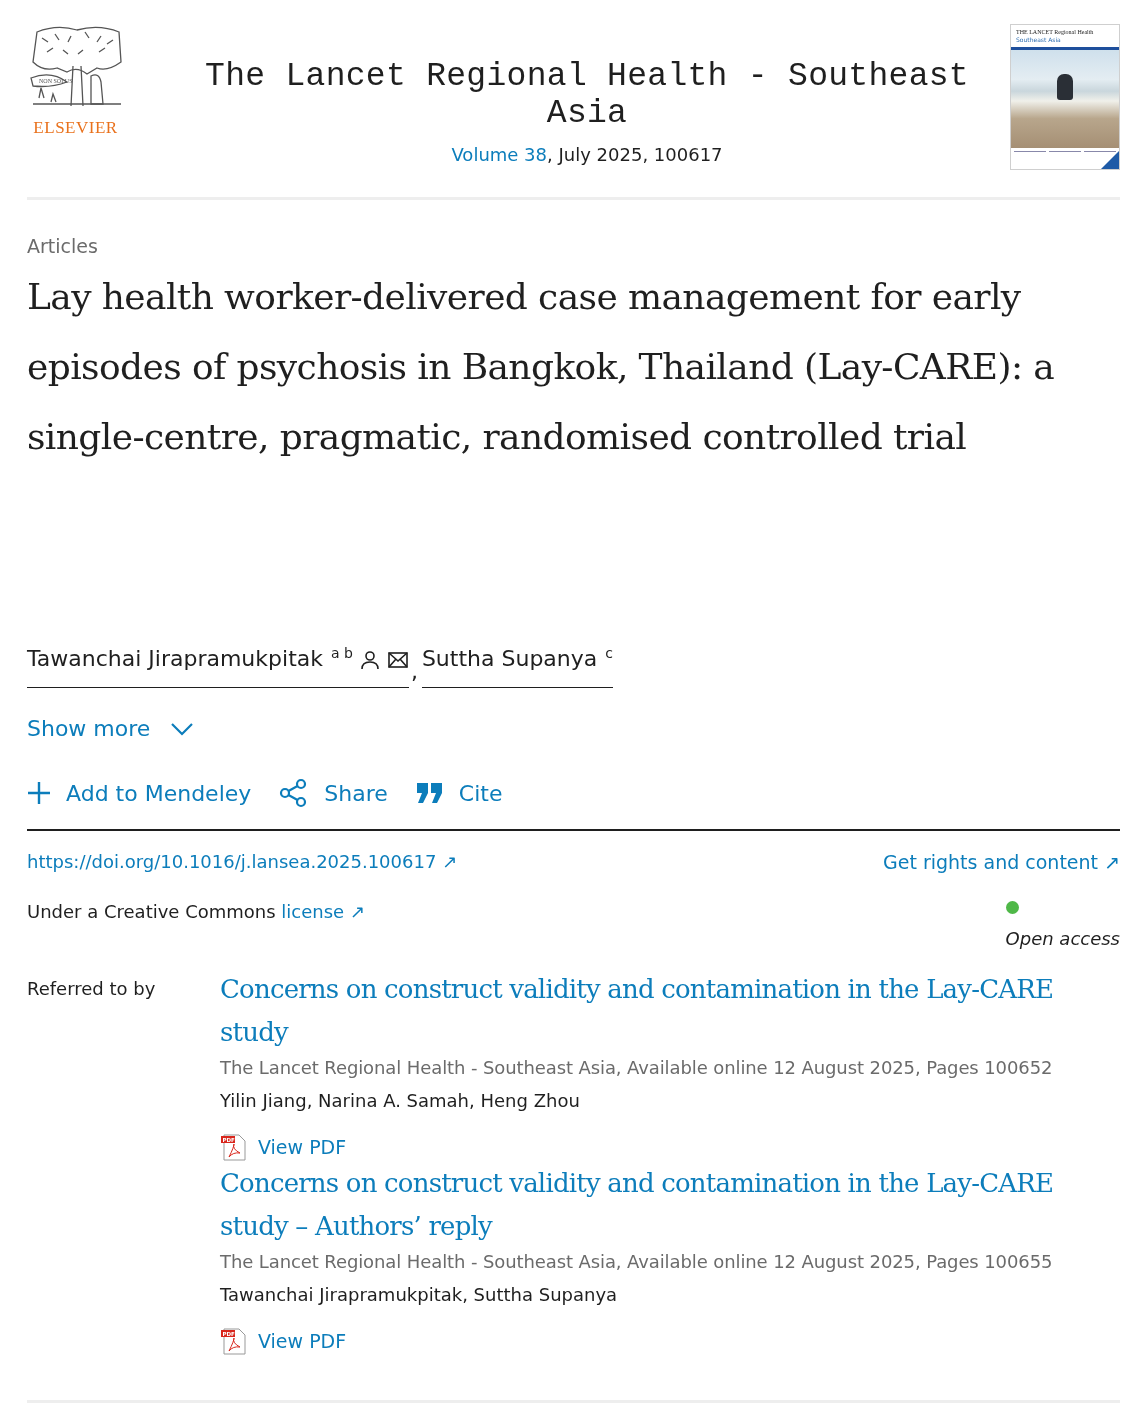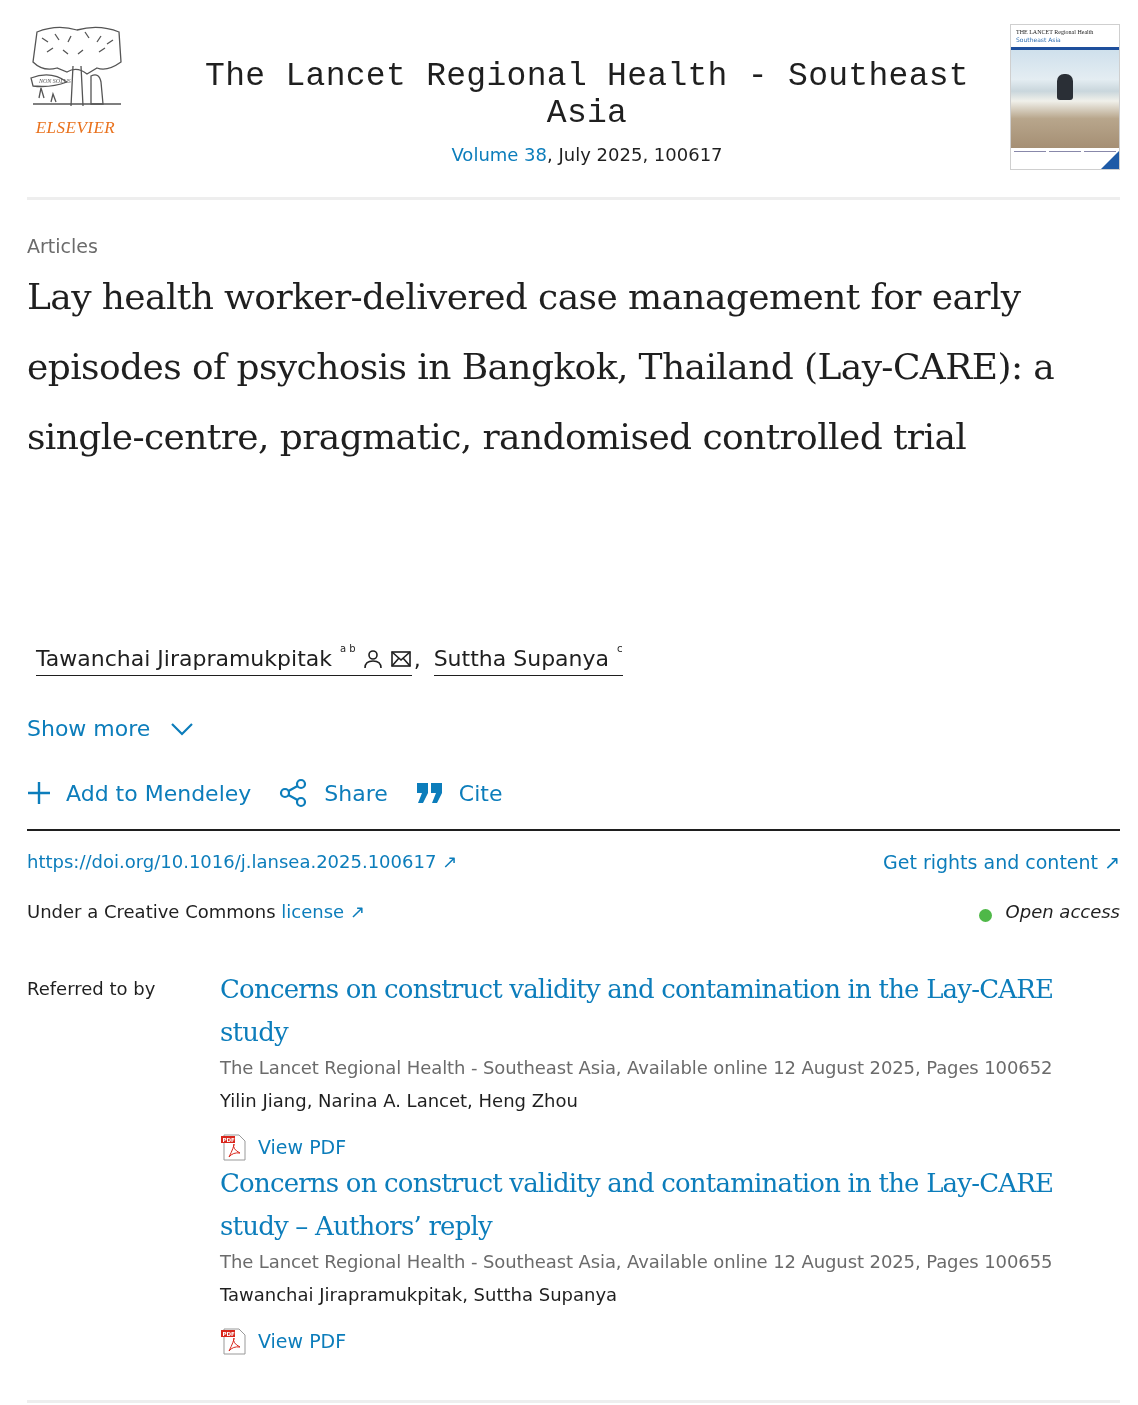--- a/index.html
+++ b/index.html
@@ -1,21 +1,21 @@
 <!DOCTYPE html>
 <html><head>
 <meta charset="utf-8">
 <style>
   * { box-sizing: border-box; margin: 0; padding: 0; }
   html, body { width: 1138px; height: 1405px; background: #ffffff; overflow: hidden; }
   body { font-family: "DejaVu Sans", "Liberation Sans", sans-serif; color: #1f1f1f; position: relative; }
   a { color: #0c7dbb; text-decoration: none; }
 
   .header { position: absolute; left: 27px; top: 0; width: 1093px; height: 200px; }
-  .logo { position: absolute; left: 0; top: 22px; width: 97px; height: 110px; font-style: italic; }
+  .logo { position: absolute; left: 0; top: 22px; width: 97px; height: 110px; }
   .logo-tree { width: 97px; height: 88px; }
   .logo-word { font-family: "Liberation Serif", "DejaVu Serif", serif; color: #e9711c; font-size: 17px; font-weight: 400; letter-spacing: 0.5px; text-align: center; margin-top: 4px; }
   .journal { position: absolute; left: 130px; width: 860px; top: 58px; text-align: center; }
   .journal-title { font-family: Liberation Mono, monospace; font-size: 33px; color: #1f1f1f; letter-spacing: 0.3px; }
   .journal-sub { margin-top: 12px; font-size: 18px; color: #1f1f1f; }
   .cover { position: absolute; right: 0; top: 24px; width: 110px; height: 146px; border: 1px solid #cfcfcf; background: #fff; overflow: hidden; }
   .cover .c-head { height: 18px; padding: 4px 5px 0; font-size: 6px; line-height: 7px; }
   .cover .c-head .l1 { color: #222; font-family: "Liberation Serif", serif; }
   .cover .c-head .l2 { color: #2b6cb0; }
   .cover .c-bar { height: 3px; background: #1e4f9c; margin: 4px 0 0; }
@@ -24,38 +24,38 @@
   .cover .c-foot { height: 20px; display: flex; gap: 3px; padding: 3px; }
   .cover .c-foot span { flex: 1; border-top: 1px solid #88a; font-size: 3px; }
   .cover .c-corner { position: absolute; right: 0; bottom: 0; width: 0; height: 0; border-left: 18px solid transparent; border-bottom: 18px solid #1e5aa6; }
 
   .sep-top { position: absolute; left: 27px; top: 197px; width: 1093px; height: 3px; background: #eeeeee; }
 
   .category { position: absolute; left: 27px; top: 235px; font-size: 19px; color: #6b6b6b; }
   .title { position: absolute; left: 27px; top: 262px; width: 1093px; font-family: "DejaVu Serif", "Liberation Serif", serif; font-size: 36px; line-height: 70px; color: #1f1f1f; font-weight: 400; letter-spacing: -0.6px; }
 
   .authors { position: absolute; left: 27px; top: 646px; font-size: 22px; display: flex; align-items: flex-end; }
-  .author { border-bottom: 1px solid #1f1f1f; padding-bottom: 4px; color: #1f1f1f; display: inline-flex; align-items: center; gap: 6px; margin-left: 9px; }
-  .author sup { font-size: 10px; position: relative; top: -10px; margin-left: 2px; }
+  .author { border-bottom: 1px solid #1f1f1f; padding-bottom: 16px; color: #1f1f1f; display: inline-flex; align-items: flex-end; gap: 6px; }
+  .author sup { font-size: 14px; position: relative; top: -10px; margin-left: 2px; }
   .author .ic { width: 22px; height: 22px; display: inline-block; }
   .comma { padding-bottom: 4px; margin: 0 4px 0 2px; }
 
   .show-more { position: absolute; left: 27px; top: 716px; font-size: 22px; color: #0c7dbb; display: flex; align-items: center; gap: 20px; }
 
   .actions { position: absolute; left: 27px; top: 778px; display: flex; align-items: center; font-size: 22px; color: #1f1f1f; }
   .action { display: flex; align-items: center; gap: 15px; margin-right: 28px; }
   .action svg { display: block; }
 
   .sep-actions { position: absolute; left: 27px; top: 829px; width: 1093px; height: 2px; background: #1f1f1f; }
 
   .doi { position: absolute; left: 27px; top: 851px; font-size: 18px; color: #0c7dbb; }
   .rights { position: absolute; right: 18px; top: 851px; font-size: 19px; color: #0c7dbb; }
   .license { position: absolute; left: 27px; top: 901px; font-size: 18px; color: #1f1f1f; }
   .license a { color: #0c7dbb; }
-  .open-access { position: absolute; right: 18px; top: 901px; font-size: 18px; font-style: italic; color: #1f1f1f; display: flex; align-items: flex-end; gap: 14px; }
+  .open-access { position: absolute; right: 18px; top: 901px; font-size: 18px; font-style: italic; color: #1f1f1f; display: flex; align-items: flex-start; gap: 14px; flex-direction: column; }
   .dot { width: 13px; height: 13px; border-radius: 50%; background: #4fb848; display: inline-block; }
 
   .ref-label { position: absolute; left: 27px; top: 978px; font-size: 18px; color: #1f1f1f; }
   .ref-item { position: absolute; left: 220px; width: 900px; }
   .ref-title { font-family: "DejaVu Serif", "Liberation Serif", serif; font-size: 26px; line-height: 43px; color: #0c7dbb; letter-spacing: -0.8px; }
   .ref-src { font-size: 18px; color: #6b6b6b; margin-top: 3px; letter-spacing: -0.1px; }
   .ref-authors { font-size: 18px; color: #1f1f1f; margin-top: 12px; }
   .ref-pdf { display: flex; align-items: center; gap: 10px; margin-top: 22px; font-size: 19px; color: #0c7dbb; }
   .pdf-icon { width: 28px; height: 28px; }
 
@@ -181,21 +181,21 @@
 <div class="open-access">
   <span class="dot"></span>
   <span>Open access</span>
 </div>
 
 <div class="ref-label">Referred to by</div>
 
 <div class="ref-item" style="top:968px;">
   <a class="ref-title" style="display:block;">Concerns on construct validity and contamination in the Lay-CARE study</a>
   <div class="ref-src">The Lancet Regional Health - Southeast Asia, Available online 12 August 2025, Pages 100652</div>
-  <div class="ref-authors">Yilin Jiang, Narina A. Lancet, Heng Zhou</div>
+  <div class="ref-authors">Yilin Jiang, Narina A. Samah, Heng Zhou</div>
   <a class="ref-pdf">
     <svg class="pdf-icon" viewBox="0 0 28 28">
         <path d="M4 2 H19 L25 8 V27 H4 Z" fill="#fff" stroke="#999" stroke-width="1"></path>
         <rect x="1" y="3" width="14" height="7" fill="#d9261c"></rect>
         <text x="2.5" y="9" font-size="5.5" fill="#fff" font-family="DejaVu Sans, sans-serif" font-weight="bold">PDF</text>
         <path d="M9 24 Q14 14 14 11 Q12 16 20 20 Q13 19 9 24 Z" fill="none" stroke="#d9261c" stroke-width="1"></path>
       </svg>
     <span>View PDF</span>
   </a>
 </div>

